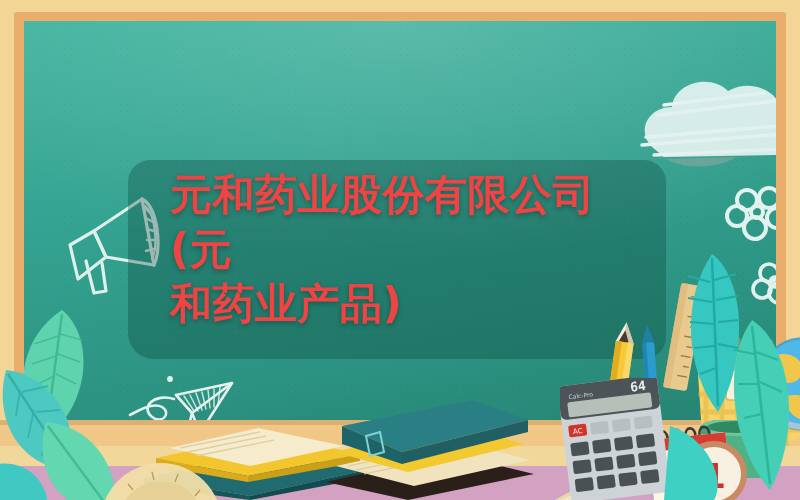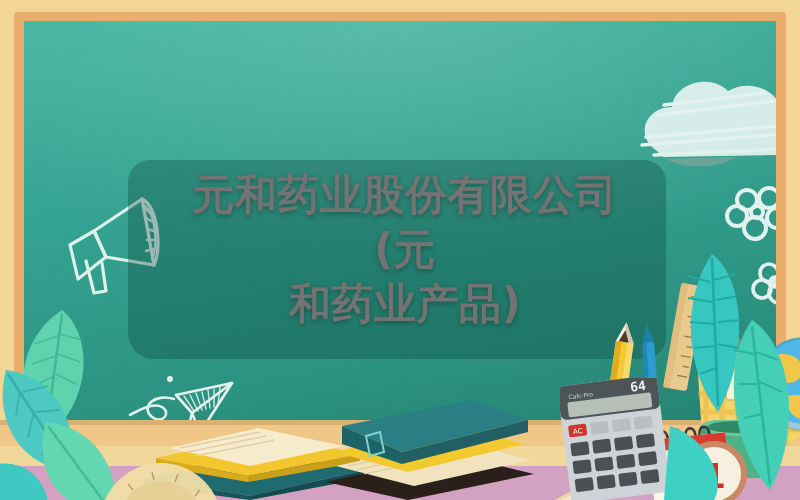--- a/index.html
+++ b/index.html
@@ -121,28 +121,27 @@
   #magnify { left: 668px; top: 438px; width: 86px; height: 86px; }
   #protractor { left: 96px; top: 458px; width: 130px; height: 70px; }
   #triangle-ruler { left: 520px; top: 470px; width: 90px; height: 50px; }
 
   
   #title {
     position: absolute;
     left: 170px; top: 168px;
     width: 470px;
     z-index: 12;
-    color: #737373;
+    color: #ef4444;
     font-size: 42px;
     font-weight: bold;
     line-height: 1.30;
     letter-spacing: 0.5px;
     text-shadow: 0 2px 5px rgba(0,0,0,0.30);
     white-space: pre-line;
-    text-align: center;
   }
 </style>
 </head>
 <body>
 
 <div id="stage">
 
   <div class="layer" id="floor"></div>
   <div class="layer" id="frame-outer"></div>
   <div class="layer" id="frame-inner"></div>

